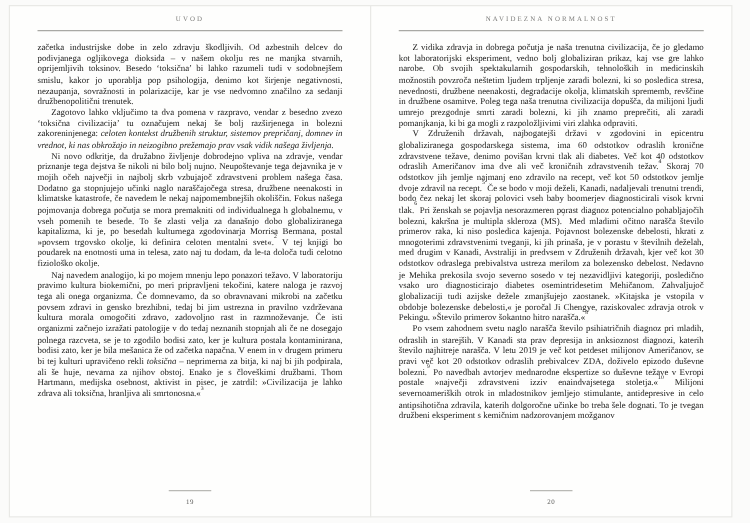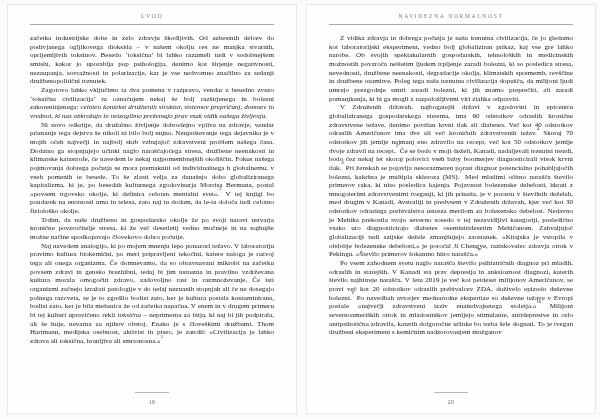--- a/index.html
+++ b/index.html
@@ -7,21 +7,21 @@
     width:600px;height:418px;position:relative;overflow:hidden;
     background:#fbfbfa;
     font-family:"Liberation Serif","DejaVu Serif",serif;
   }
   .spread{position:absolute;inset:0;}
   .page{
     position:absolute;top:4px;width:290px;height:410px;
     background:#fefefd;border:1px solid #e9e9e6;box-sizing:border-box;
   }
   .page.left{left:7px;}
-  .page.right{left:306px;}
+  .page.right{left:296px;}
   .running-header{
     position:absolute;top:8px;left:0;right:0;text-align:center;
     font-size:5.5px;letter-spacing:1.7px;color:#7c7c7a;
     text-transform:uppercase;
   }
   .header-rule{
     position:absolute;top:19px;left:22px;right:22px;height:1px;
     background:#a9a9a5;
   }
   .page-body{
@@ -50,21 +50,20 @@
 
 <div class="spread">
 
   <div class="page left">
     <div class="running-header">UVOD</div>
     <div class="header-rule"></div>
     <div class="page-body">
         <p class="para"><span>začetka industrijske dobe in zelo zdravju škodljivih. Od azbestnih delcev do podivjanega ogljikovega dioksida – v našem okolju res ne manjka stvarnih, oprijemljivih toksinov. Besedo ‘toksična’ bi lahko razumeli tudi v sodobnejšem smislu, kakor jo uporablja pop psihologija, denimo kot širjenje negativnosti, nezaupanja, sovražnosti in polarizacije, kar je vse nedvomno značilno za sedanji družbenopolitični trenutek.</span></p>
         <p class="para indent"><span>Zagotovo lahko vključimo ta dva pomena v razpravo, vendar z besedno zvezo ‘toksična civilizacija’ tu označujem nekaj še bolj razširjenega in bolezni zakoreninjenega: </span><span class="it">celoten kontekst družbenih struktur, sistemov prepričanj, domnev in vrednot, ki nas obkrožajo in neizogibno prežemajo prav vsak vidik našega življenja.</span></p>
         <p class="para indent"><span>Ni novo odkritje, da družabno življenje dobrodejno vpliva na zdravje, vendar priznanje tega dejstva še nikoli ni bilo bolj nujno. Neupoštevanje tega dejavnika je v mojih očeh največji in najbolj skrb vzbujajoč zdravstveni problem našega časa. Dodatno ga stopnjujejo učinki naglo naraščajočega stresa, družbene neenakosti in klimatske katastrofe, če navedem le nekaj najpomembnejših okoliščin. Fokus našega pojmovanja dobrega počutja se mora premakniti od individualnega h globalnemu, v vseh pomenih te besede. To še zlasti velja za današnjo dobo globaliziranega kapitalizma, ki je, po besedah kulturnega zgodovinarja Morrisa Bermana, postal »povsem trgovsko okolje, ki definira celoten mentalni svet«.</span><sup class="fn">2</sup><span> V tej knjigi bo poudarek na enotnosti uma in telesa, zato naj tu dodam, da le-ta določa tudi celotno fiziološko okolje.</span></p>
-        <p class="para indent"><span>Trdim, da naše družbeno in gospodarsko okolje že po svoji naravi ustvarja kronične povzročitelje stresa, ki že več desetletij vedno močneje in na najhujše možne načine spodkopavajo človekovo dobro počutje.</span></p>
         <p class="para indent"><span>Naj navedem analogijo, ki po mojem mnenju lepo ponazori težavo. V laboratoriju pravimo kultura biokemični, po meri pripravljeni tekočini, katere naloga je razvoj tega ali onega organizma. Če domnevamo, da so obravnavani mikrobi na začetku povsem zdravi in gensko brezhibni, tedaj bi jim ustrezna in pravilno vzdrževana kultura morala omogočiti zdravo, zadovoljno rast in razmnoževanje. Če isti organizmi začnejo izražati patologije v do tedaj neznanih stopnjah ali če ne dosegajo polnega razcveta, se je to zgodilo bodisi zato, ker je kultura postala kontaminirana, bodisi zato, ker je bila mešanica že od začetka napačna. V enem in v drugem primeru bi tej kulturi upravičeno rekli </span><span class="it">toksična</span><span> – neprimerna za bitja, ki naj bi jih podpirala, ali še huje, nevarna za njihov obstoj. Enako je s človeškimi družbami. Thom Hartmann, medijska osebnost, aktivist in pisec, je zatrdil: »Civilizacija je lahko zdrava ali toksična, hranljiva ali smrtonosna.«</span><sup class="fn">3</sup></p>
       </div>
     <div class="footer-rule"></div>
     <div class="page-number">19</div>
   </div>
 
   <div class="page right">
     <div class="running-header">NAVIDEZNA NORMALNOST</div>
     <div class="header-rule"></div>
     <div class="page-body">

